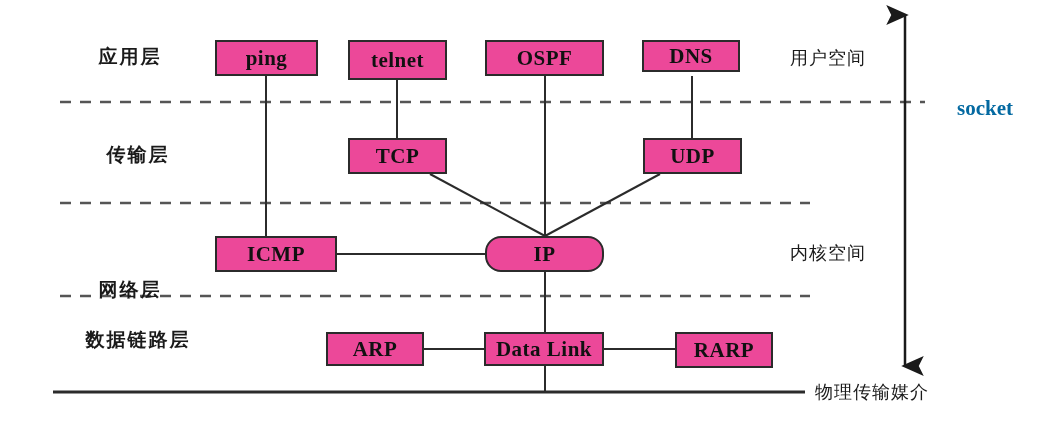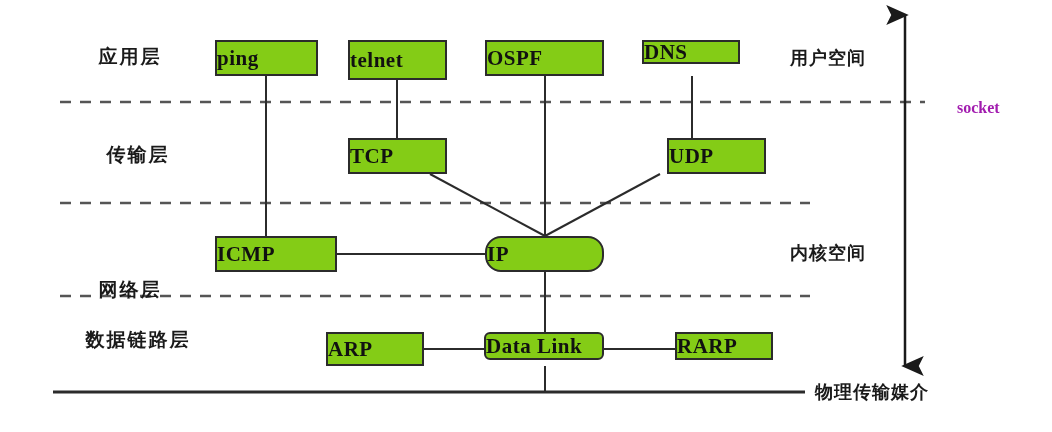--- a/index.html
+++ b/index.html
@@ -28,43 +28,44 @@
     font-weight: bold;
     font-size: 19px;
     color: #1a1a1a;
     letter-spacing: 2px;
     white-space: nowrap;
     transform: translate(-50%, -50%);
   }
   .side-label {
     position: absolute;
     font-family: "DejaVu Sans", "Liberation Sans", sans-serif;
-    font-weight: bold;
+    font-weight: normal;
     font-size: 18px;
     color: #1a1a1a;
     letter-spacing: 1px;
     white-space: nowrap;
     transform: translate(0, -50%);
   }
   .socket-label {
     position: absolute;
     font-family: "Liberation Serif", "DejaVu Serif", serif;
     font-weight: bold;
-    font-size: 16px;
-    color: #a21caf;
+    font-size: 21px;
+    color: #0369a1;
     white-space: nowrap;
     transform: translate(0, -50%);
   }
   .proto-box {
     position: absolute;
     box-sizing: border-box;
     border: 2px solid #2b2b2b;
-    background: #84cc16;
+    background: #ec4899;
     display: flex;
     align-items: center;
+    justify-content: center;
     font-family: "Liberation Serif", "DejaVu Serif", serif;
     font-size: 21px;
     font-weight: 600;
     color: #111111;
     letter-spacing: 0.5px;
     white-space: nowrap;
   }
 </style>
 </head>
 <body>
@@ -107,42 +108,42 @@
   <div id="boxes-layer">
       <div class="proto-box" style="left: 215px; top: 40px; width: 103px; height: 36px;">
         <span>ping</span>
       </div>
       <div class="proto-box" style="left: 348px; top: 40px; width: 99px; height: 40px;">
         <span>telnet</span>
       </div>
       <div class="proto-box" style="left: 485px; top: 40px; width: 119px; height: 36px;">
         <span>OSPF</span>
       </div>
-      <div class="proto-box" style="left: 642px; top: 40px; width: 98px; height: 24px;">
+      <div class="proto-box" style="left: 642px; top: 40px; width: 98px; height: 32px;">
         <span>DNS</span>
       </div>
       <div class="proto-box" style="left: 348px; top: 138px; width: 99px; height: 36px;">
         <span>TCP</span>
       </div>
-      <div class="proto-box" style="left: 667px; top: 138px; width: 99px; height: 36px;">
+      <div class="proto-box" style="left: 643px; top: 138px; width: 99px; height: 36px;">
         <span>UDP</span>
       </div>
       <div class="proto-box" style="left: 215px; top: 236px; width: 122px; height: 36px;">
         <span>ICMP</span>
       </div>
       <div class="proto-box" style="left: 485px; top: 236px; width: 119px; height: 36px; border-radius: 16px;">
         <span>IP</span>
       </div>
       <div class="proto-box" style="left: 315px; top: 332px; width: 98px; height: 34px; margin-left: 11px;">
         <span>ARP</span>
       </div>
-      <div class="proto-box" style="left: 484px; top: 332px; width: 120px; height: 28px; border-radius: 6px;">
+      <div class="proto-box" style="left: 484px; top: 332px; width: 120px; height: 34px;">
         <span>Data Link</span>
       </div>
-      <div class="proto-box" style="left: 675px; top: 332px; width: 98px; height: 28px;">
+      <div class="proto-box" style="left: 675px; top: 332px; width: 98px; height: 36px;">
         <span>RARP</span>
       </div>
     </div>
   <div id="layer-labels">
       <div class="layer-label" style="left: 130px; top: 57px;">应用层</div>
       <div class="layer-label" style="left: 138px; top: 155px;">传输层</div>
       <div class="layer-label" style="left: 130px; top: 253px; margin-top: 37px;">网络层</div>
       <div class="layer-label" style="left: 138px; top: 340px;">数据链路层</div>
     </div>
   <div id="side-labels">

